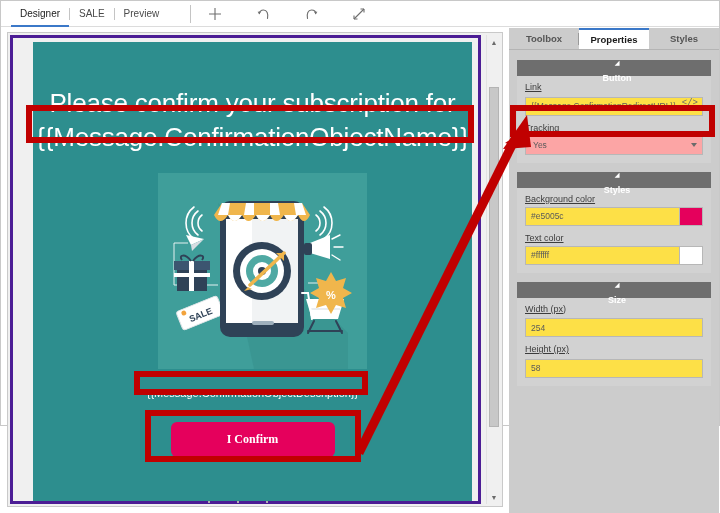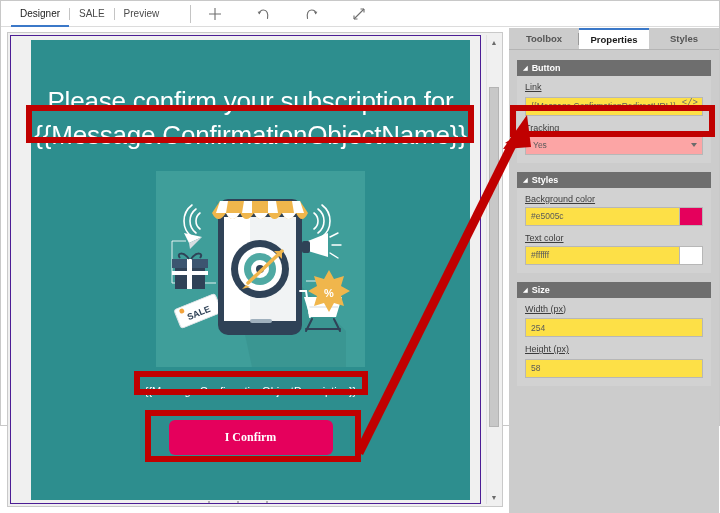--- a/index.html
+++ b/index.html
@@ -43,21 +43,21 @@
   .canvas-wrap {
     position: absolute; left: 6px; top: 31px;
     width: 496px; height: 475px;
     background: #f0f0f0;
     border: 1px solid #c9c9c9;
   }
   .canvas-scrollarea {
     position: absolute; left: 2px; top: 2px;
     width: 471px; height: 469px;
     background: #f0f0f0;
-    border: 1px solid #4c1d95;
+    border: 3px solid #4c1d95;
     overflow: hidden;
   }
   .email-page {
     position: absolute; left: 20px; top: 4px;
     width: 439px; height: 460px;
     background: #2d8e8e;
   }
   .email-heading {
     position: absolute; left: 0; top: 44px; width: 439px;
     text-align: center; color: #ffffff;
@@ -135,20 +135,21 @@
     height: 12px; background: #9a9a9a;
   }
   .panel-body { padding: 10px 8px 0 8px; }
 
   .section { margin-bottom: 9px; }
   .section-head {
     height: 16px; background: #6e6e6e; color: #ffffff;
     font-size: 9px; font-weight: 700; line-height: 16px;
     padding-left: 6px; display: flex; align-items: center; gap: 4px;
     cursor: pointer;
+    flex-direction: column;
   }
   .caret { font-size: 6px; line-height: 1; }
   .section-body { background: #d2d2d2; padding: 6px 8px 8px 8px; }
   .fld-label {
     font-size: 9px; color: #3c3c3c; margin-bottom: 3px; display: block; text-decoration: underline;
   }
   .fld-row { margin-bottom: 7px; }
   .fld-row:last-child { margin-bottom: 0; }
   .txtinput {
     width: 100%; height: 19px; background: #fde047;

